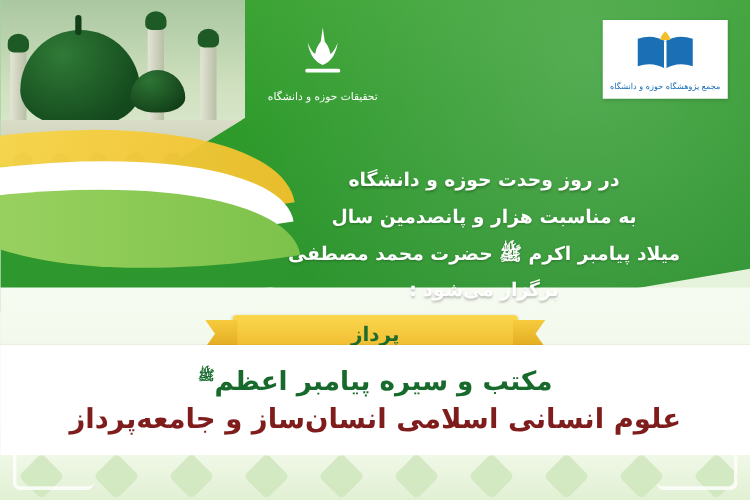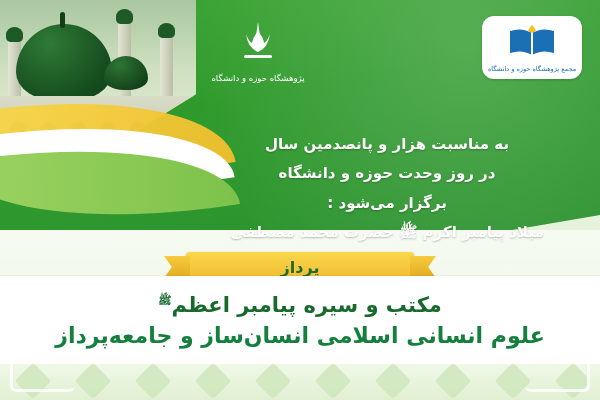--- a/index.html
+++ b/index.html
@@ -185,21 +185,21 @@
   }
   .logo .cap {
     margin-top: 4px;
     font-size: 8.5px;
     line-height: 1.45;
     letter-spacing: .2px;
   }
   .logo-card {
     width: 92px;
     background: #ffffff;
-    border-radius: 12px;
+    border-radius: 0;
     padding: 6px 4px 5px;
     box-shadow: 0 1px 3px rgba(0,0,0,.18);
     color: #1a6fb5;
   }
   .logo-card .cap {
     color: #1a6fb5;
     font-size: 6.5px;
     margin-top: 3px;
   }
   .tulip { display: block; }
@@ -259,21 +259,21 @@
     gap: 6px;
     box-shadow: 0 0 0 1px rgba(0,0,0,.04);
   }
   .title-1 {
     color: #176a2c;
     font-size: 21px;
     font-weight: bold;
     letter-spacing: .2px;
   }
   .title-2 {
-    color: #15803d;
+    color: #7f1d1d;
     font-size: 22px;
     font-weight: bold;
     letter-spacing: .2px;
   }
   .pbuh {
     font-size: 11px;
     color: #176a2c;
     vertical-align: super;
   }
   
@@ -343,44 +343,44 @@
     <div class="logo">
       <div class="mark">
         <svg width="40" height="44" viewBox="0 0 40 44" aria-hidden="true">
           <g fill="#ffffff">
             <path d="M20 2 L22 16 L20 20 L18 16 Z"></path>
             <path d="M8 14 q2 14 12 18 q10 -4 12 -18 q-3 8 -6 9 q-1 -7 -6 -11 q-5 4 -6 11 q-3 -1 -6 -9 z"></path>
             <rect x="6" y="35" width="28" height="3" rx="1.5"></rect>
           </g>
         </svg>
       </div>
-      <div class="cap">پژوهشگاه حوزه و دانشگاه</div>
+      <div class="cap">تحقیقات حوزه و دانشگاه</div>
     </div>
 
 
     <div class="logo">
       <div class="logo-card">
         <div class="mark" style="height:40px">
           <svg class="tulip" width="52" height="38" viewBox="0 0 52 38" aria-hidden="true">
             <path d="M26 10 q-10 -6 -22 -2 v22 q12 -4 22 2 q10 -6 22 -2 V8 q-12 -4 -22 2 z" fill="#1a6fb5"></path>
             <path d="M26 10 v22" stroke="#ffffff" stroke-width="2"></path>
             <path d="M26 2 q-4 4 -4 7 h8 q0 -3 -4 -7 z" fill="#f2bf2c"></path>
           </svg>
         </div>
         <div class="cap">مجمع پژوهشگاه حوزه و دانشگاه</div>
       </div>
     </div>
 
   </div>
 
   <div class="intro">
+    <span class="ln">در روز وحدت حوزه و دانشگاه</span>
     <span class="ln">به مناسبت هزار و پانصدمین سال</span>
-    <span class="ln">در روز وحدت حوزه و دانشگاه</span>
+    <span class="ln">میلاد پیامبر اکرم ﷺ حضرت محمد مصطفی</span>
     <span class="ln">برگزار می‌شود :</span>
-    <span class="ln">میلاد پیامبر اکرم ﷺ حضرت محمد مصطفی</span>
   </div>
 
   <div class="ribbon">
     <span>پرداز</span>
   </div>
 
   <div class="titleblock">
     <div class="title-1">
       <span>مکتب و سیره پیامبر اعظم</span><span class="pbuh">ﷺ</span>
     </div>

